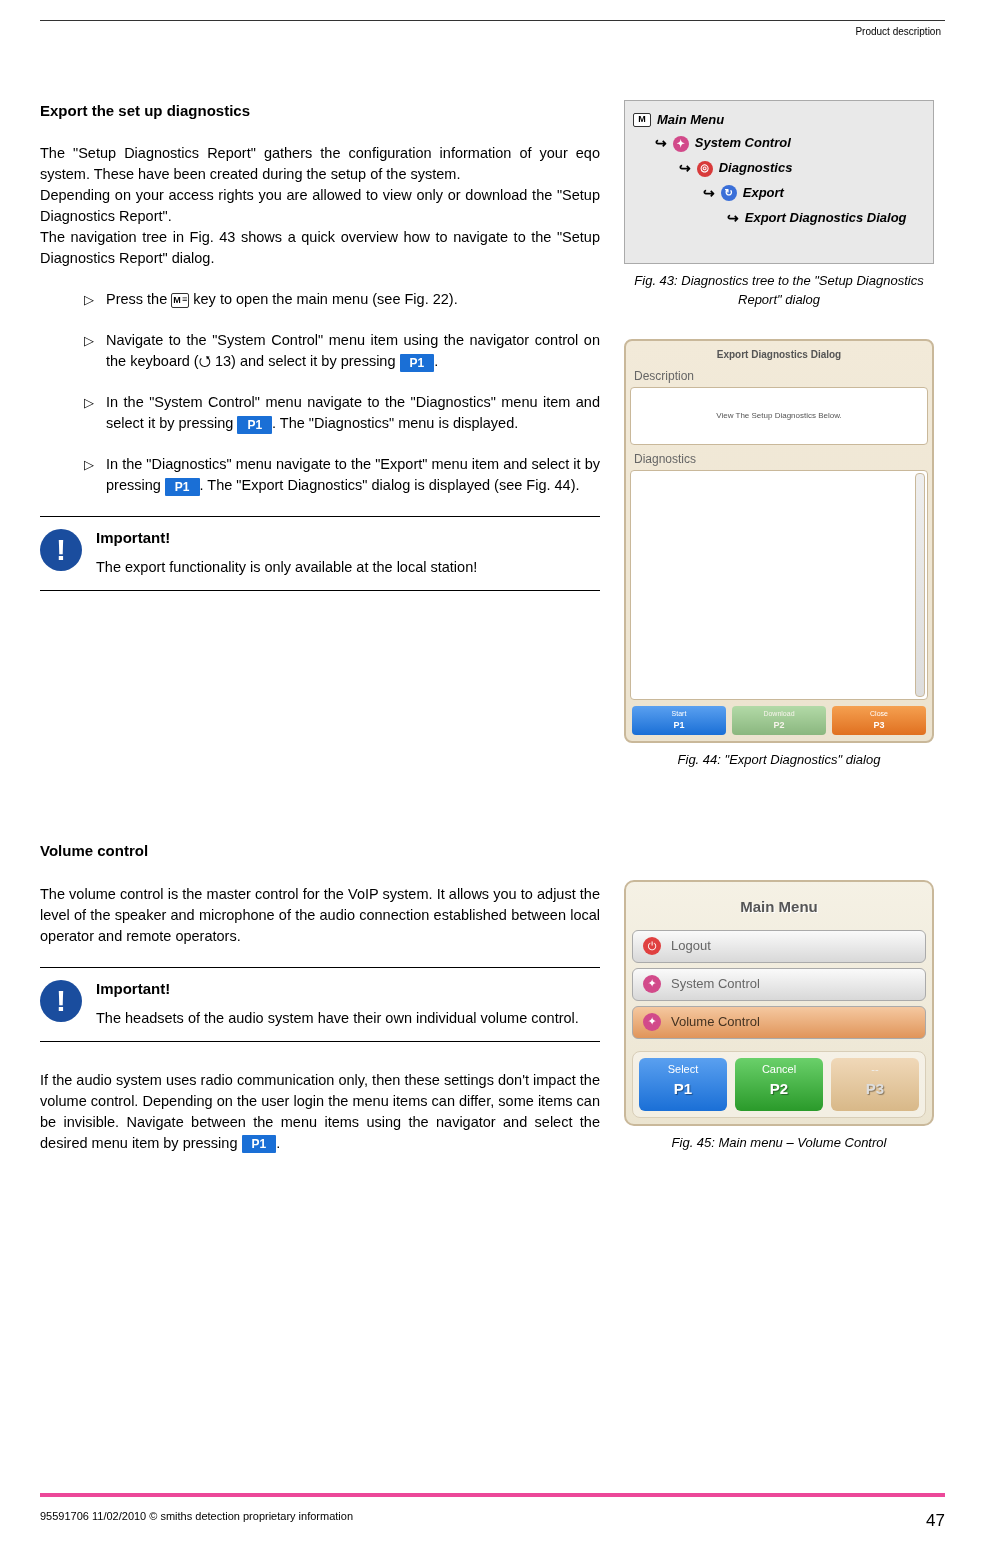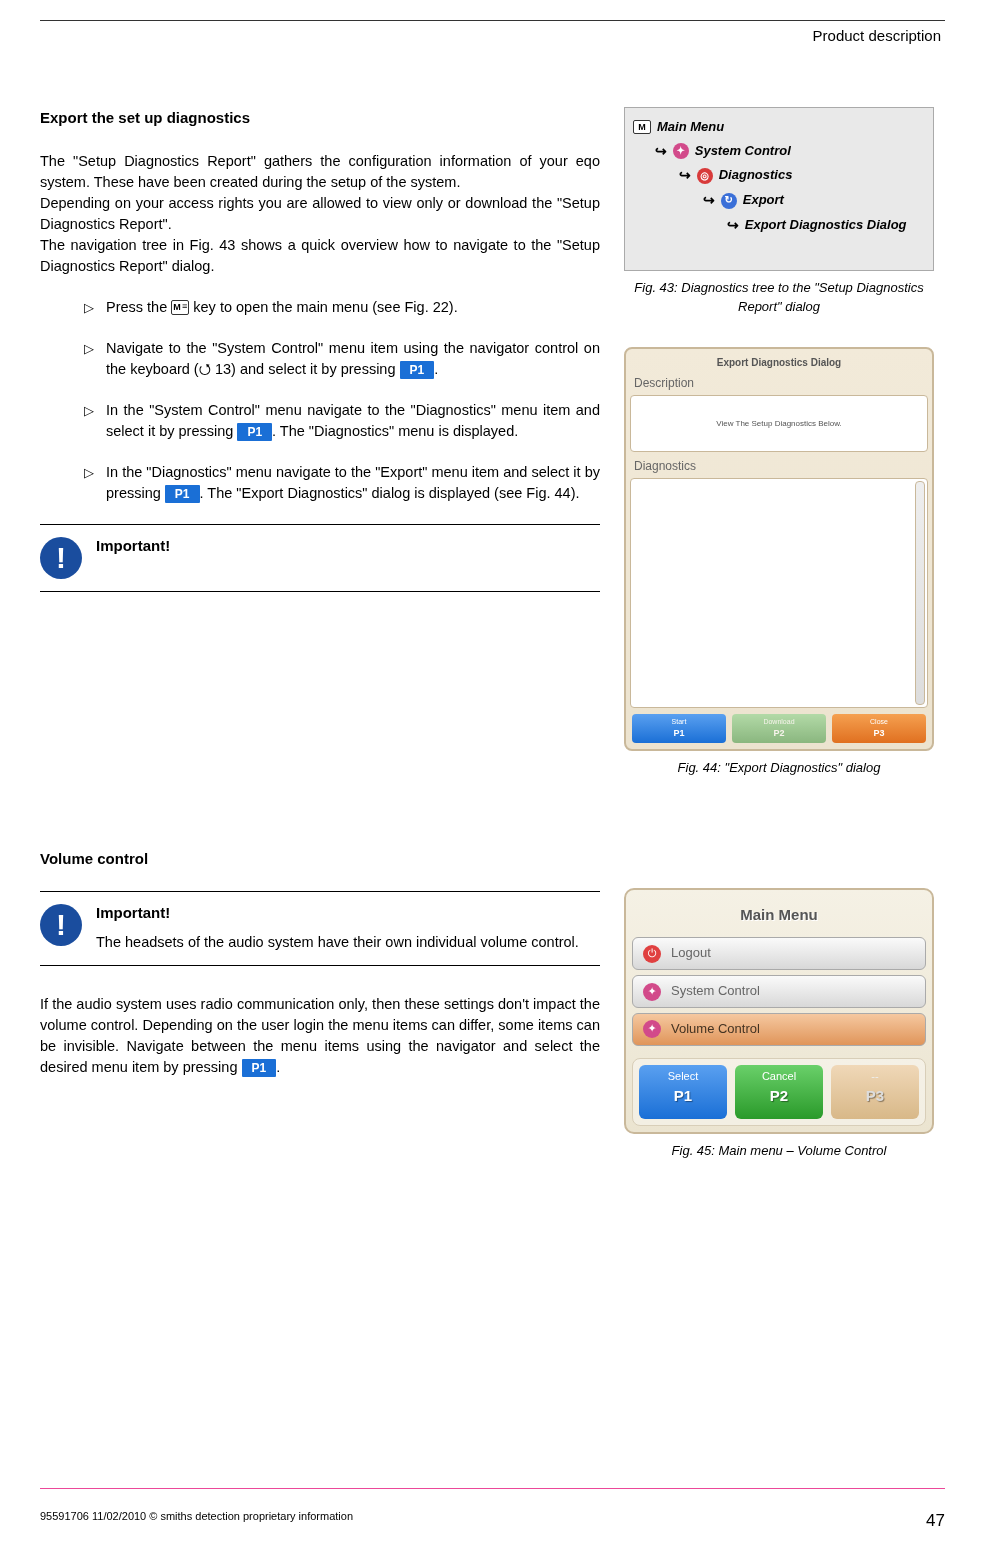--- a/index.html
+++ b/index.html
@@ -17,21 +17,21 @@
     padding: 20px 60px 20px 40px;
     position: relative;
     height: 100%;
   }
   .top-rule {
     border-top: 1px solid #333;
     margin-bottom: 4px;
   }
   .header-right {
     text-align: right;
-    font-size: 15px;
+    font-size: 10px;
     margin-bottom: 60px;
     padding-right: 4px;
   }
   .two-col {
     display: flex;
     gap: 24px;
   }
   .left-col {
     flex: 1;
     max-width: 560px;
@@ -284,22 +284,22 @@
   .fig45 .mm-btn .t { display: block; font-size: 11px; }
   .fig45 .mm-btn .p { display: block; font-size: 15px; font-weight: bold; text-shadow: 1px 1px 1px rgba(0,0,0,0.4); }
   .mm-btn.blue { background: linear-gradient(#5aa0f0, #1a6fd6); }
   .mm-btn.green { background: linear-gradient(#6ad06a, #2a9a2a); }
   .mm-btn.tan { background: linear-gradient(#f0d8b8, #d8b888); color: #eee; }
   .mm-btn.tan .p { color: #ddd; }
   .footer {
     position: absolute;
     bottom: 22px;
     left: 40px; right: 60px;
-    border-top: 1px solid #ec4899;
-    padding-top: 20px;
+    border-top: 4px solid #ec4899;
+    padding-top: 12px;
     display: flex;
     justify-content: space-between;
     font-size: 11px;
   }
   .footer .pg { font-size: 17px; }
   .spacer-mid { height: 40px; }
 </style>
 </head>
 <body>
 
@@ -343,20 +343,21 @@
         <span class="body">
           <span>In the "Diagnostics" menu navigate to the "Export" menu item and select it by pressing </span><span class="p-badge">P1</span><span>. The "Export Diagnostics" dialog is displayed (see Fig. 44).</span>
         </span>
       </div>
 
 
       <div class="important-block">
         <div class="bang">!</div>
         <div class="txt">
           <div class="ttl">Important!</div>
+          <div>The export functionality is only available at the local station!</div>
         </div>
       </div>
     </div>
 
     <div class="right-col">
 
       <div class="fig43">
         <div class="nav-row">
           <span class="nav-icon m">M</span>
           <span>Main Menu</span>
@@ -410,20 +411,21 @@
       </div>
       <div class="fig-caption">Fig. 44: "Export Diagnostics" dialog</div>
     </div>
   </div>
 
   <div class="spacer-mid"></div>
 
   <div class="two-col">
     <div class="left-col">
       <h2 class="section">Volume control</h2>
+      <p class="intro">The volume control is the master control for the VoIP system. It allows you to adjust the level of the speaker and microphone of the audio connection established between local operator and remote operators.</p>
 
       <div class="important-block">
         <div class="bang">!</div>
         <div class="txt">
           <div class="ttl">Important!</div>
           <div>The headsets of the audio system have their own individual volume control.</div>
         </div>
       </div>
 
       <p>

